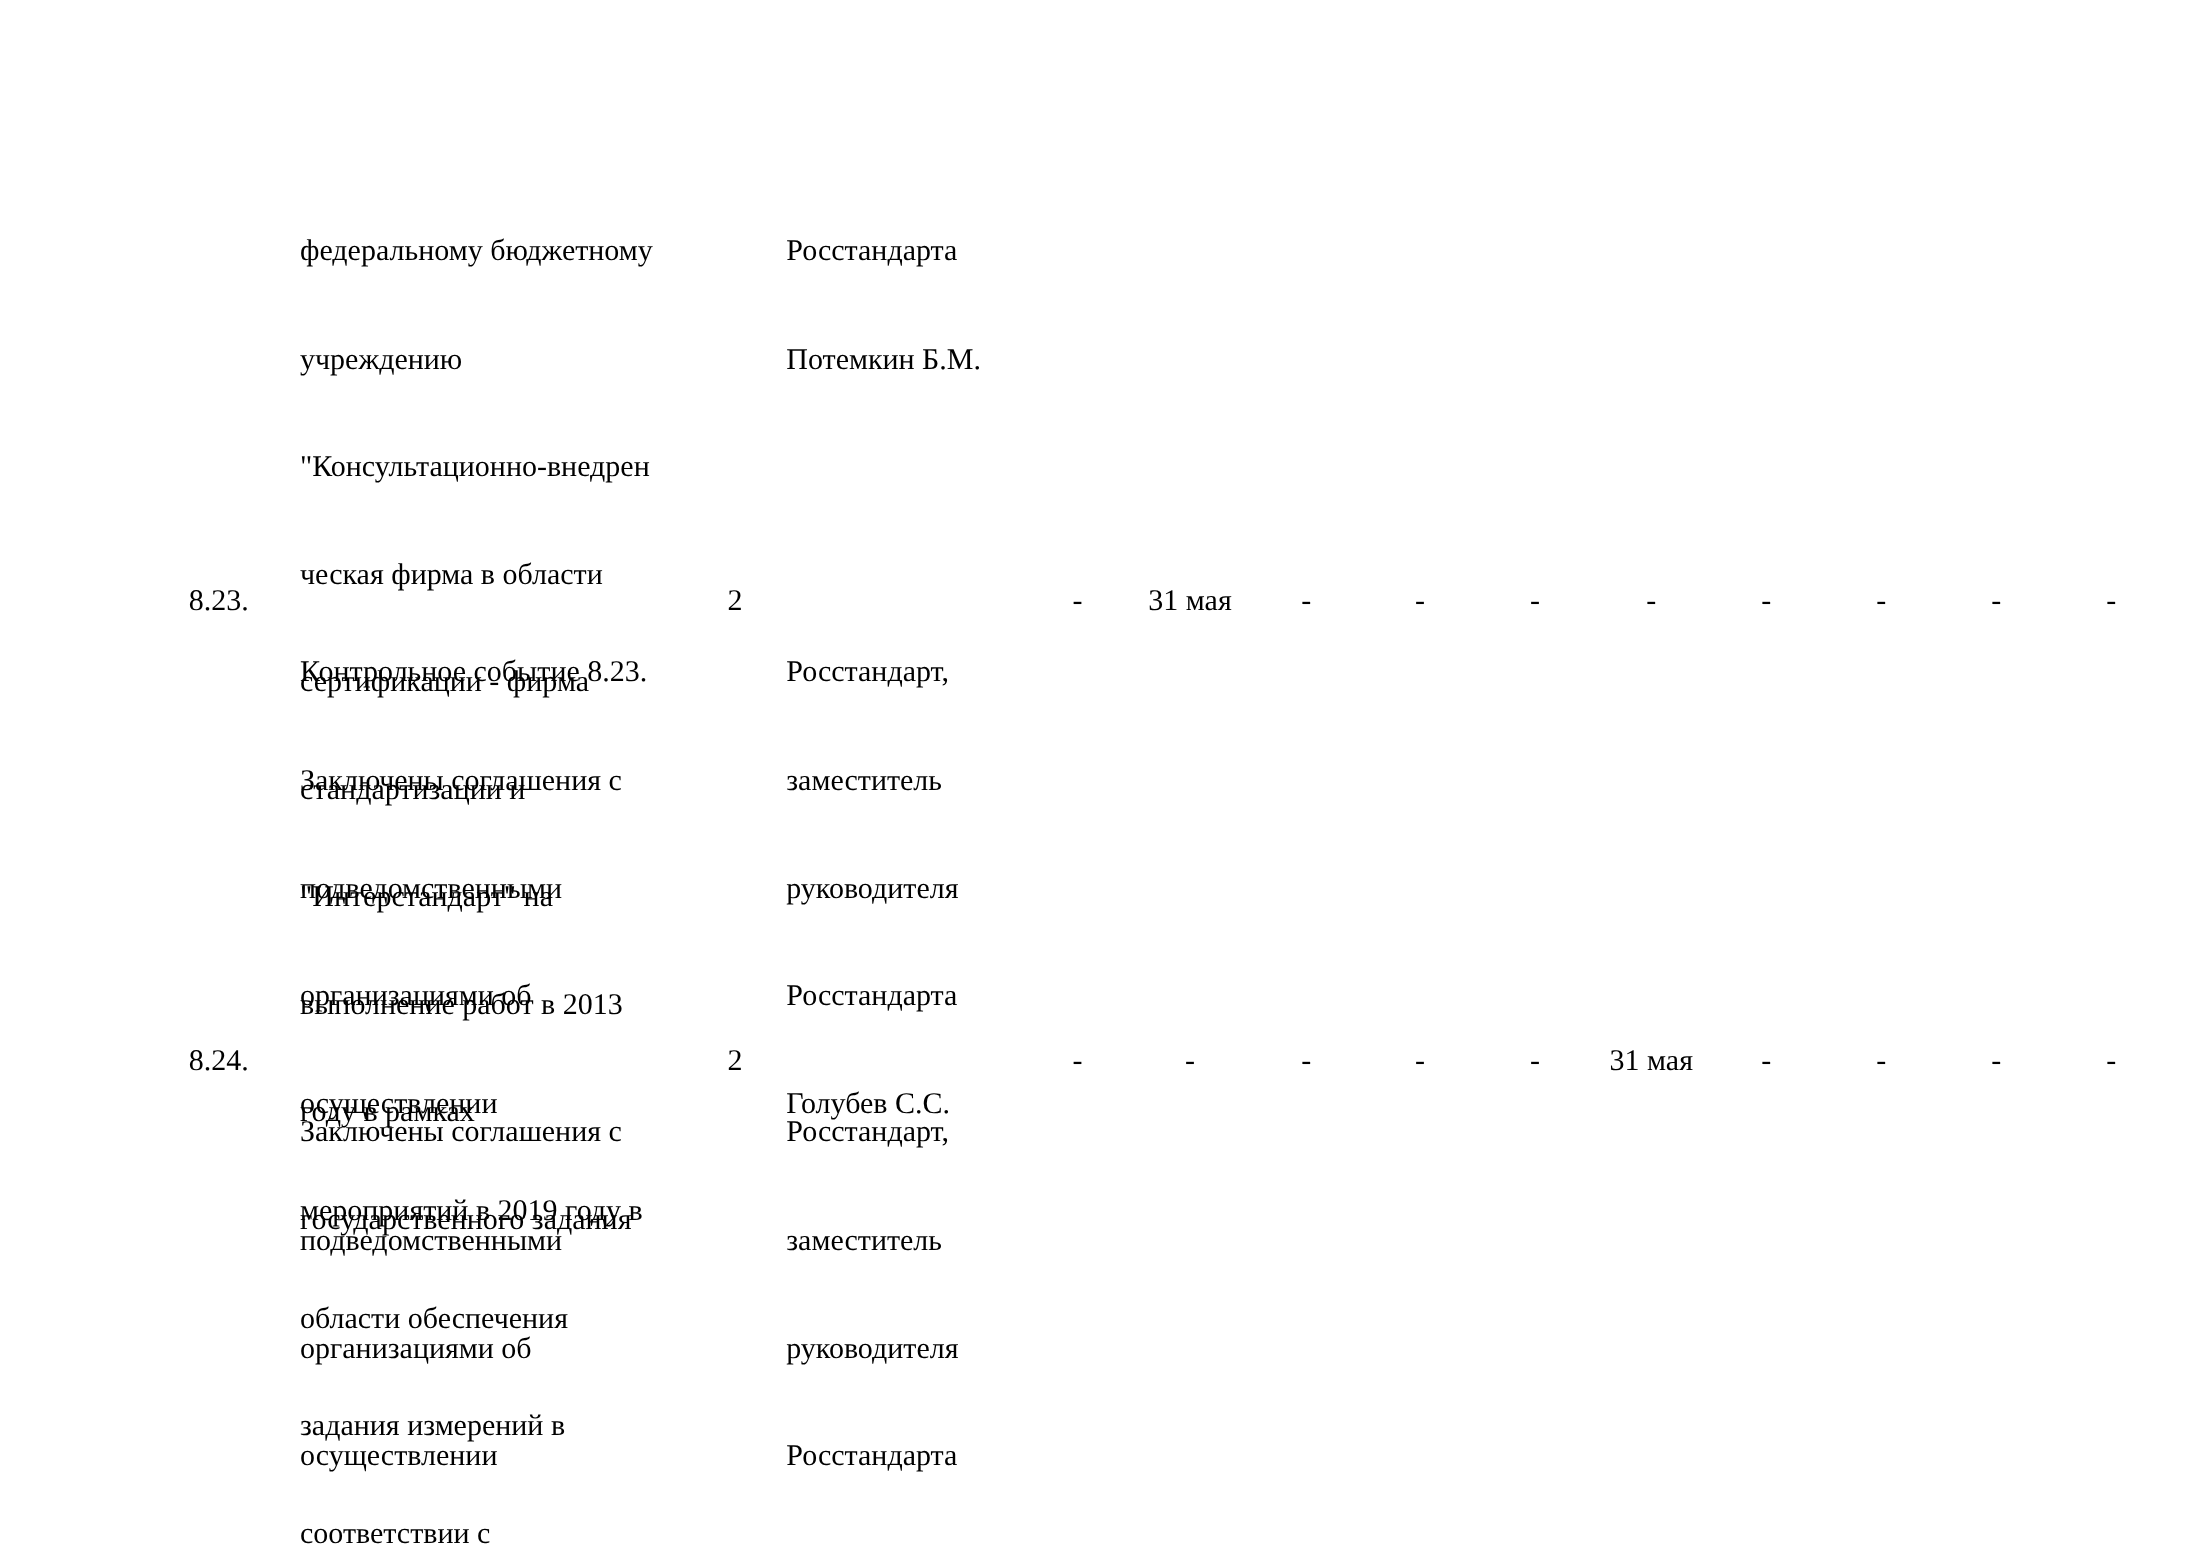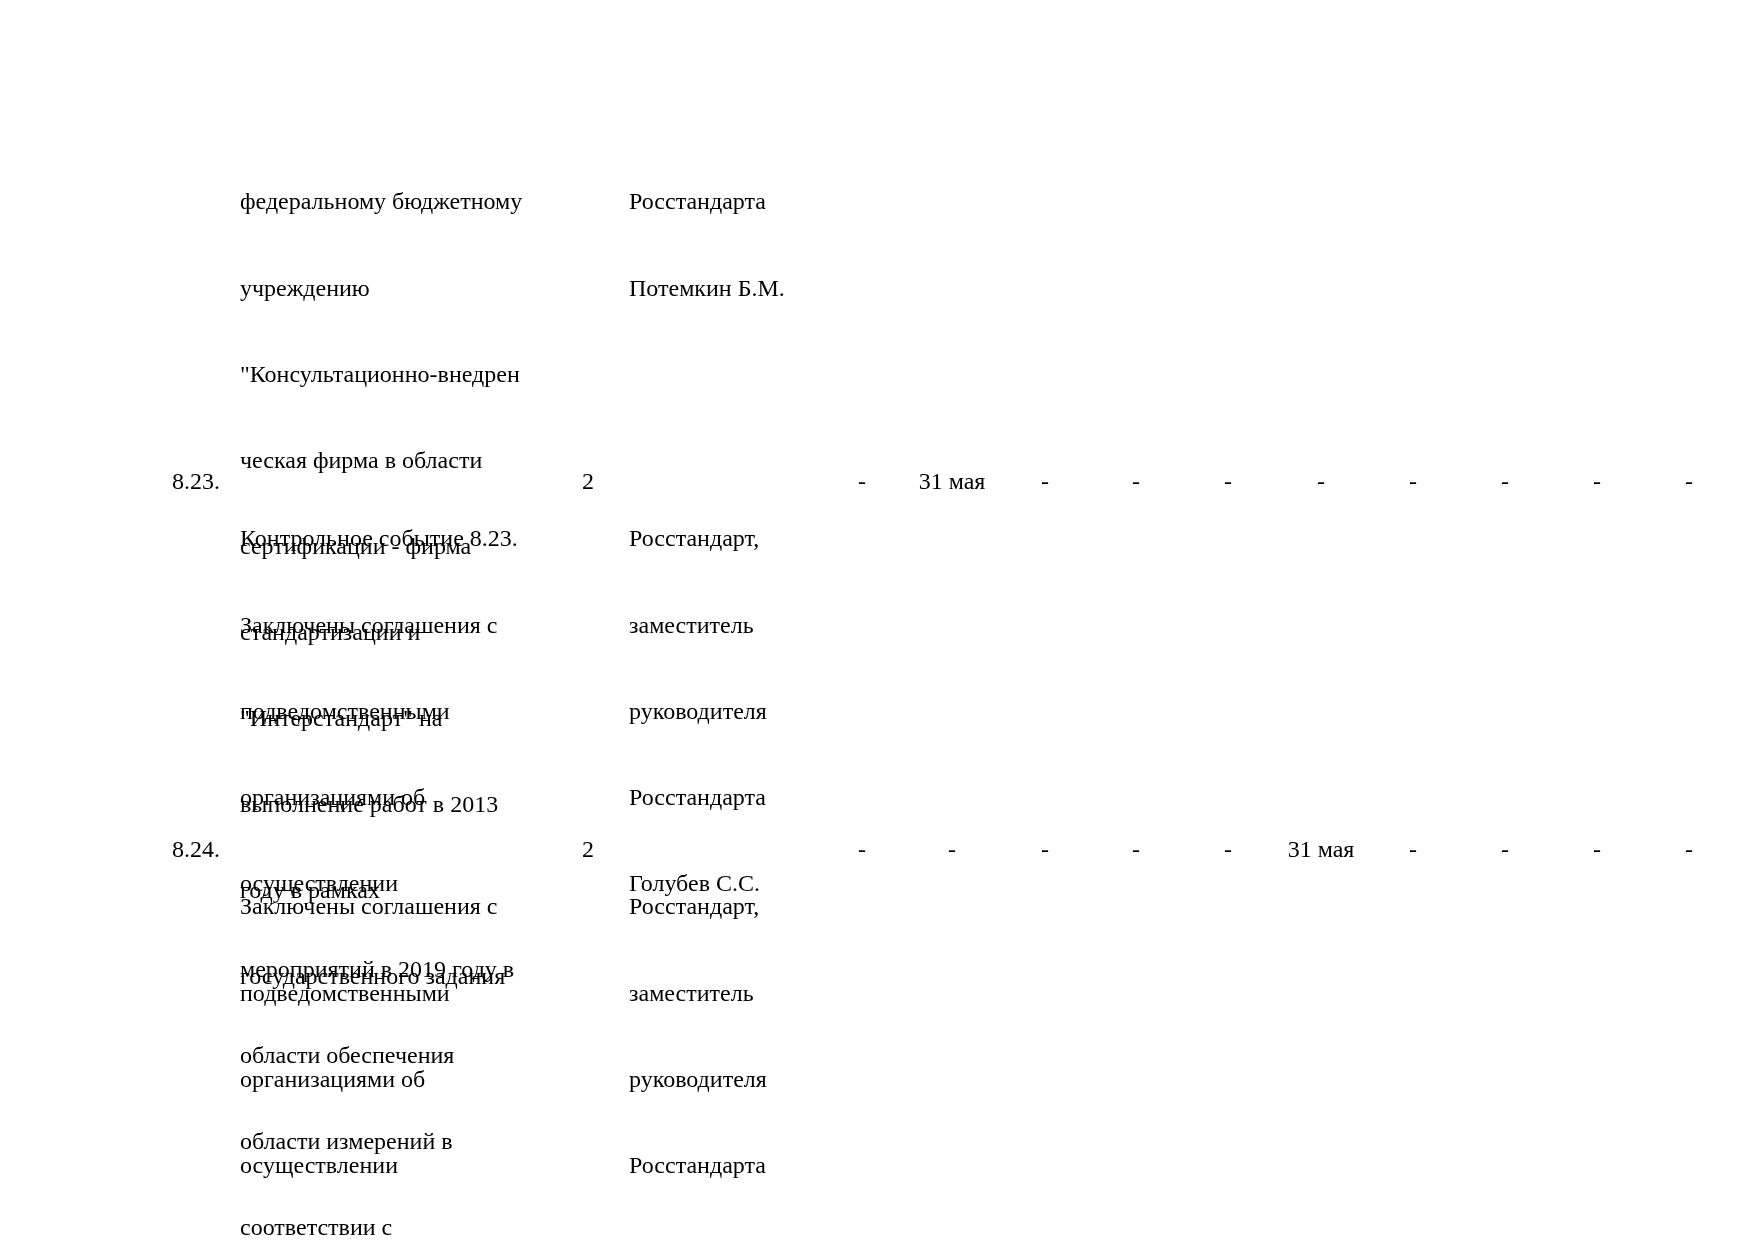--- a/index.html
+++ b/index.html
@@ -1,21 +1,21 @@
 <!DOCTYPE html>
 <html><head>
 <meta charset="utf-8">
 <style>
   html, body { margin: 0; padding: 0; background: #ffffff; }
   body { width: 1754px; height: 1240px; position: relative; overflow: hidden;
          font-family: "Liberation Serif", "DejaVu Serif", serif; color: #000; }
   .page { position: absolute; left: 0; top: 0; width: 1754px; height: 1084px; background: #fff; }
   .row { position: absolute; left: 0; width: 1754px; }
   .cell { position: absolute; top: 0; font-size: 24px; line-height: 28.7px; white-space: pre; }
-  .num { left: 172px; }
+  .num { left: 151px; }
   .name { left: 240px; width: 330px; }
   .prio { left: 578px; width: 20px; text-align: center; }
   .resp { left: 629px; width: 200px; }
   .val { width: 90px; margin-left: -45px; text-align: center; }
   .line { display: block; }
 </style>
 </head>
 <body>
 
 <div class="page">
@@ -42,21 +42,21 @@
   <div class="row" style="top:467px;">
     <div class="cell num">8.23.</div>
     <div class="cell name">
       <span class="line">Контрольное событие 8.23.</span>
       <span class="line">Заключены соглашения с</span>
       <span class="line">подведомственными</span>
       <span class="line">организациями об</span>
       <span class="line">осуществлении</span>
       <span class="line">мероприятий в 2019 году в</span>
       <span class="line">области обеспечения</span>
-      <span class="line">области измерений в</span>
+      <span class="line">задания измерений в</span>
       <span class="line">соответствии с</span>
       
       
       
     </div>
     <div class="cell prio">2</div>
     <div class="cell resp">
       <span class="line">Росстандарт,</span>
       <span class="line">заместитель</span>
       <span class="line">руководителя</span>

